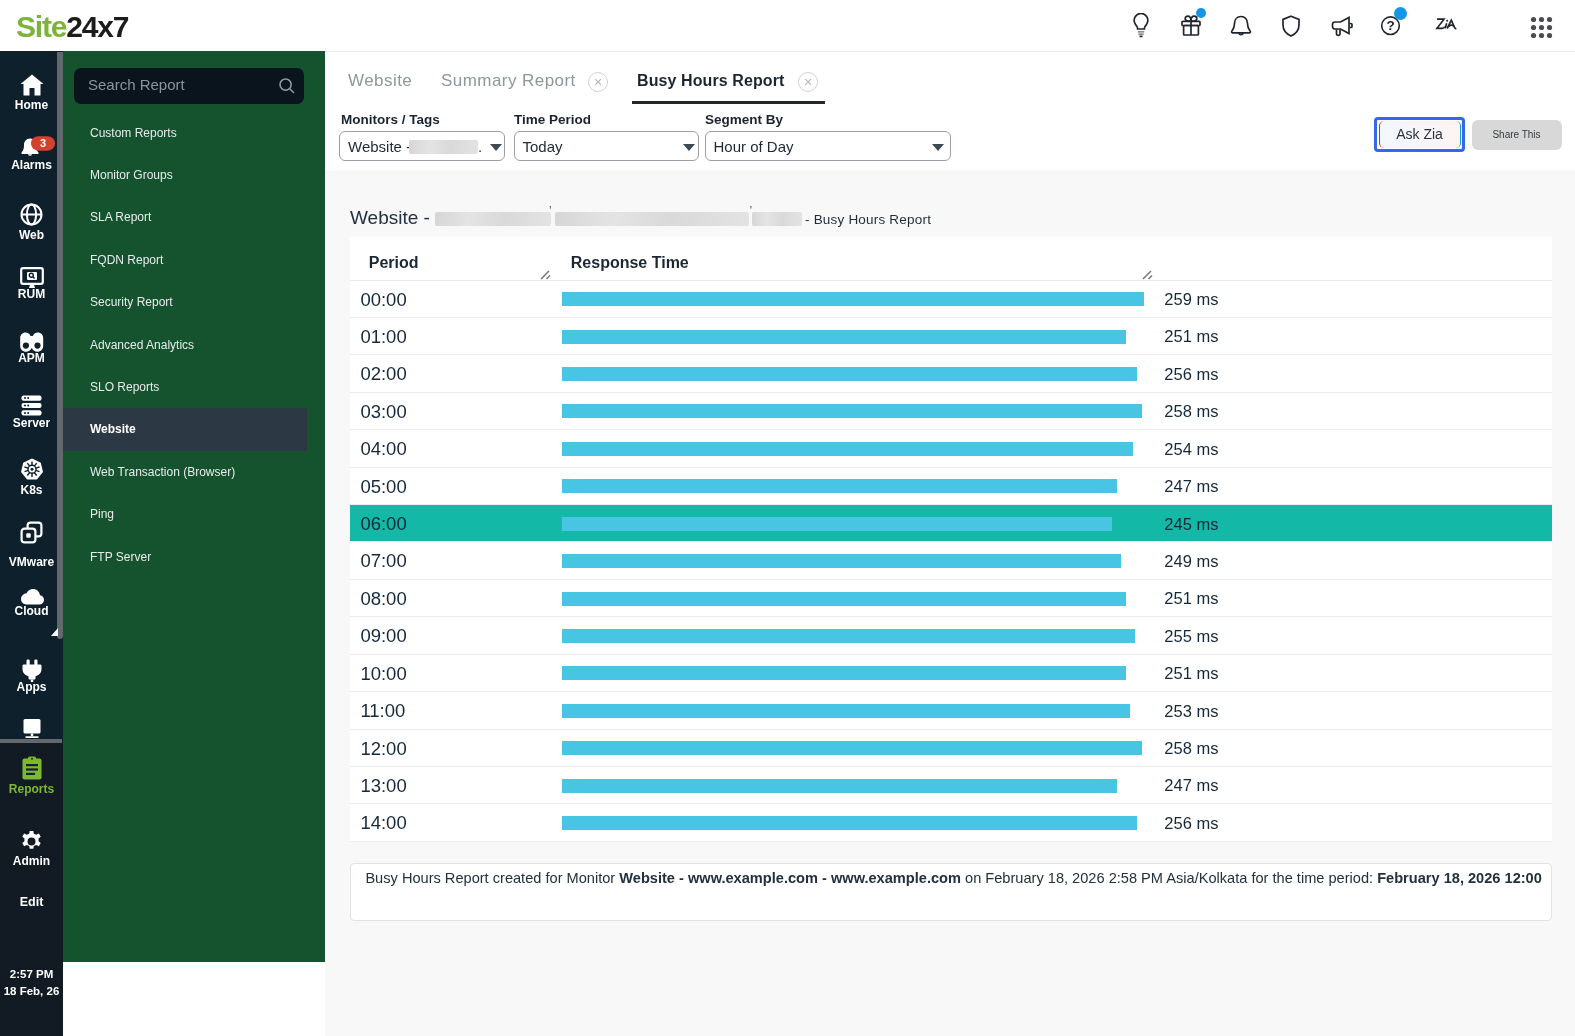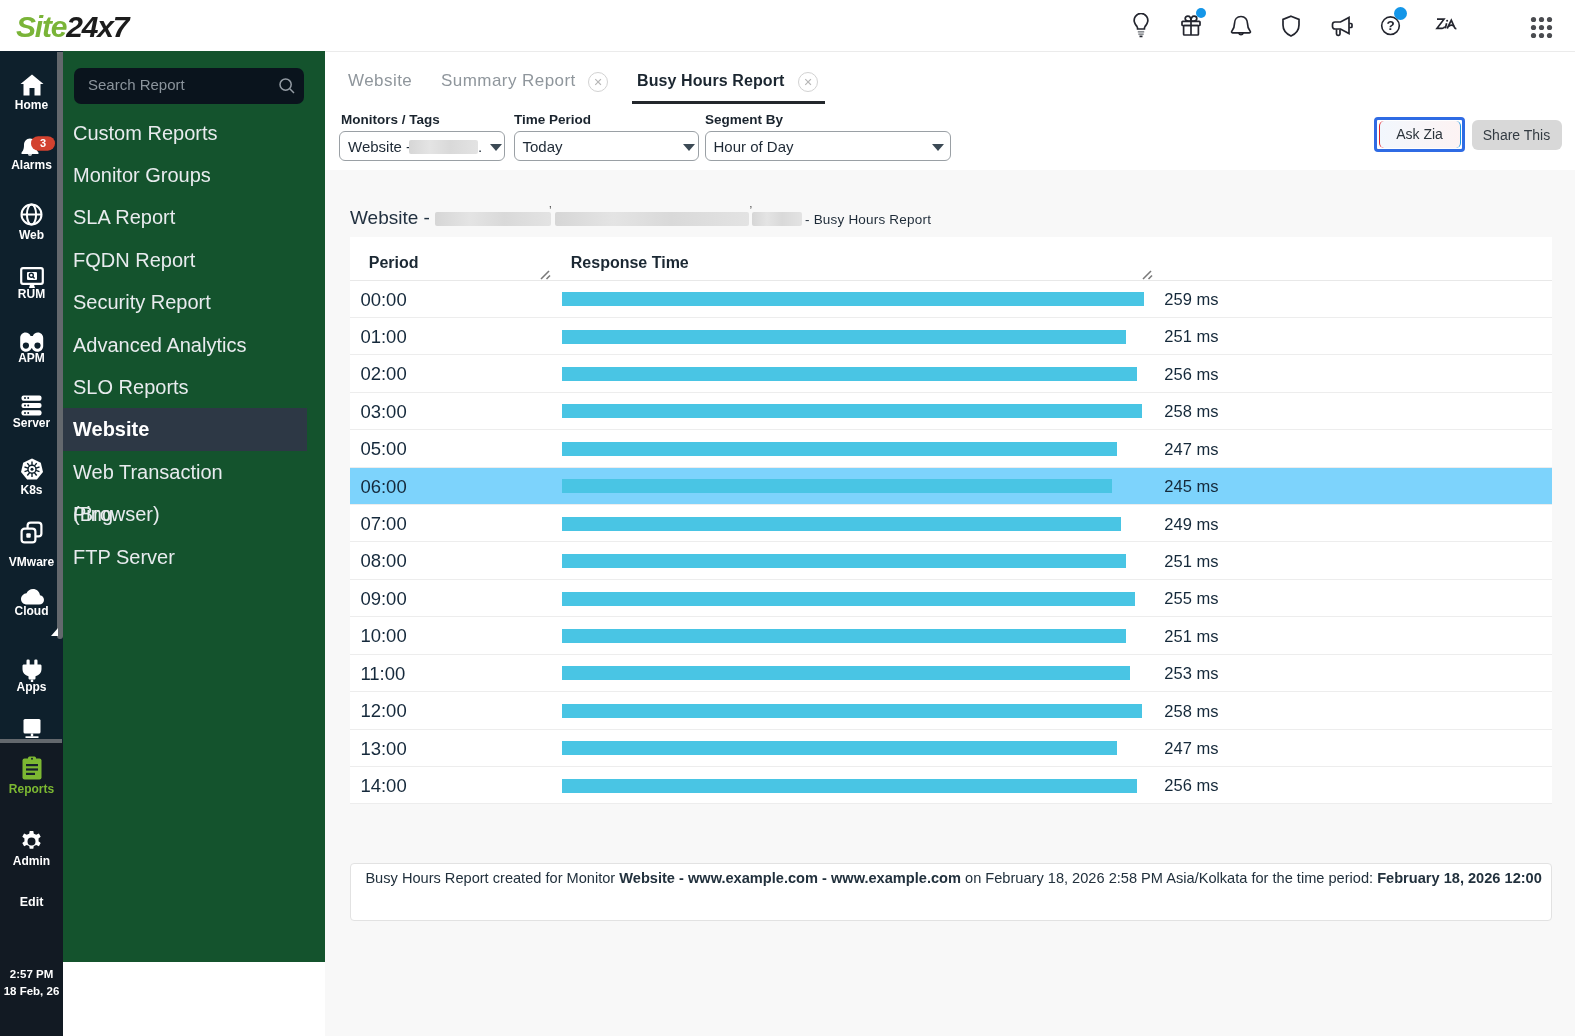--- a/index.html
+++ b/index.html
@@ -1,21 +1,21 @@
 <!DOCTYPE html>
 <html><head>
 <meta charset="utf-8">
 <style>
 * { margin:0; padding:0; box-sizing:border-box; }
 html,body { width:1575px; height:1036px; font-family:"Liberation Sans", sans-serif; background:#fff; overflow:hidden; }
 .abs { position:absolute; }
 
 
 #topbar { position:absolute; left:0; top:0; width:1575px; height:51px; background:#fff; z-index:5; }
-#logo { position:absolute; left:16px; top:8.8px; font-size:30px; line-height:36px; font-weight:700; letter-spacing:-1.2px; color:#1c1c1c;font-style:italic; }
+#logo { position:absolute; left:16px; top:8.8px; font-size:30px; line-height:36px; font-weight:700; letter-spacing:-1.2px; color:#1c1c1c; }
 #logo .g { color:#7ab438; }
 #searchbox { position:absolute; left:184px; top:7px; width:313px; height:37px; border:1px solid #c9c9c9; border-radius:6px; background:#fff; }
 #searchbox .ph { position:absolute; left:33px; top:9px; font-size:17px; color:#4d4d4d; }
 .ticon { position:absolute; top:13px; width:26px; height:26px; }
 .bluedot { position:absolute; width:13px; height:13px; border-radius:50%; background:#1496e8; }
 
 
 #leftrail { position:absolute; left:0; top:51px; width:63px; height:985px; background:#121a23; }
 #scrollarea { position:absolute; left:0; top:0; width:63px; height:691px; background:#0e202c; }
 #vthumb { position:absolute; left:56.5px; top:1px; width:6px; height:587px; background:#63686d; border-radius:0 0 3px 3px; }
@@ -24,47 +24,47 @@
 .navitem svg { display:block; margin:0 auto; }
 .navitem .lbl { display:block; font-size:12px; font-weight:700; color:#fff; margin-top:3px; line-height:13px; }
 .navitem2 { position:absolute; left:0; width:63px; text-align:center; color:#fff; }
 .navitem2 svg { display:block; margin:0 auto; }
 .navitem2 .lbl { display:block; font-size:12px; font-weight:700; color:#fff; margin-top:1px; }
 
 
 #sidebar2 { position:absolute; left:63px; top:51px; width:262px; height:911px; background:#14532d; }
 #sb2search { position:absolute; left:11px; top:17px; width:230px; height:36px; background:#0a141d; border-radius:7px; }
 #sb2search .ph { position:absolute; left:14px; top:8px; font-size:15px; color:#8b949c; }
-.menuitem { position:absolute; left:0; width:244px; height:42.4px; line-height:42.4px; padding-left:10px; font-size:20px; color:#e8ebee; font-weight:400; }
+.menuitem { position:absolute; left:0; width:244px; height:42.4px; line-height:42.4px; padding-left:27px; font-size:12px; color:#e8ebee; font-weight:400; }
 .menuitem.active { background:#2d3845; color:#fff; font-weight:700; }
 
 
 #main { position:absolute; left:325px; top:51px; width:1250px; height:985px; background:#f8f8f8; }
 #whitehead { position:absolute; left:0; top:0; width:1250px; height:119px; background:#fff; }
 .tab { position:absolute; top:20px; font-size:17px; color:#8f969c; letter-spacing:0.45px; }
 .tab.active { color:#1b2630; font-weight:700; font-size:16px; letter-spacing:0.1px; top:21px; }
 .xcircle { position:absolute; top:21px; width:20px; height:20px; border:1px solid #d2d2d2; border-radius:50%; color:#b5b5b5; font-size:11px; line-height:18px; text-align:center; }
 #tabline { position:absolute; left:307px; top:50px; width:193px; height:2.5px; background:#23282c; }
 .flabel { position:absolute; top:61px; font-size:13.5px; font-weight:700; color:#1a242e; }
 .dropdown { position:absolute; top:80px; height:30px; border:1px solid #9aa0a5; border-radius:6px; background:#fff; font-size:15px; color:#1e2935; }
 .dropdown .txt { position:absolute; left:8px; top:6px; }
 .caret { position:absolute; top:12px; width:0; height:0; border-left:6px solid transparent; border-right:6px solid transparent; border-top:7px solid #3c4a55; }
 #askzia { position:absolute; left:1049px; top:66px; width:91px; height:35px; border:3px solid #2f6be4; border-radius:4px; background:#fff; }
 #askziainner { position:absolute; left:1.5px; top:1px; width:82px; height:27px; border-radius:5px; background:linear-gradient(90deg,#f2f7fd,#fdf3f3); border-left:1.8px solid #e0262d; border-right:1.8px solid #1d96e0; font-size:14px; color:#2b333b; text-align:center; line-height:27px; }
-#sharethis { position:absolute; left:1146.5px; top:69px; width:90px; height:30px; background:#d8d8d8; border-radius:6px; font-size:14px; color:#333b42; text-align:center; line-height:30px; }
+#sharethis { position:absolute; left:1146.5px; top:69px; width:90px; height:30px; background:#d8d8d8; border-radius:6px; font-size:10px; color:#333b42; text-align:center; line-height:30px; }
 
 
 #rtitle { position:absolute; left:25px; top:156px; font-size:19px; color:#223140; }
 .blur { position:absolute; height:14px; background:linear-gradient(90deg,#d6d6d6,#e4e4e4 30%,#d9d9d9 60%,#e3e3e3); border-radius:2px; }
 #rtitle2 { position:absolute; left:480px; top:161px; font-size:13.5px; color:#1e2b38; font-weight:500; letter-spacing:0.2px; }
 #rtable { position:absolute; left:24.8px; top:186px; width:1202px; background:#fff; }
 #thead { position:relative; height:34.5px; border-bottom:1px solid #e8e8e8;margin-top:9px; }
 #thead .h { position:absolute; top:8px; font-size:16px; font-weight:700; color:#1b2833; }
 .trow { position:relative; height:37.43px; border-bottom:1px solid #ededed; }
-.trow.hl { background:#7dd3fc; }
+.trow.hl { background:#14b8a6; }
 .trow .period { position:absolute; left:10.6px; top:8px; font-size:18.5px; color:#15293b; }
 .trow .bar { position:absolute; left:212px; top:11.7px; height:14px; background:#49c5e4; }
 .trow .val { position:absolute; left:814.5px; top:9.5px; font-size:16.5px; color:#15293a; }
 .rhandle { position:absolute; width:11px; height:11px; }
 #footerbox { position:absolute; left:24.8px; top:811.5px; width:1202px; height:58.5px; background:#fff; border:1px solid #e2e2e2; border-radius:4px; font-size:14.6px; color:#22313d; line-height:22px; padding:3px 20px 0 14.6px; }
 </style>
 </head>
 <body>
 
 <div id="topbar">
@@ -373,20 +373,25 @@
           <span class="period">02:00</span>
           <span class="bar" style="width:575.4px"></span>
           <span class="val">256 ms</span>
         </div>
         <div class="trow">
           <span class="period">03:00</span>
           <span class="bar" style="width:579.9px"></span>
           <span class="val">258 ms</span>
         </div>
         <div class="trow">
+          <span class="period">04:00</span>
+          <span class="bar" style="width:570.9px"></span>
+          <span class="val">254 ms</span>
+        </div>
+        <div class="trow">
           <span class="period">05:00</span>
           <span class="bar" style="width:555.2px"></span>
           <span class="val">247 ms</span>
         </div>
         <div class="trow hl">
           <span class="period">06:00</span>
           <span class="bar" style="width:550.7px"></span>
           <span class="val">245 ms</span>
         </div>
         <div class="trow">

